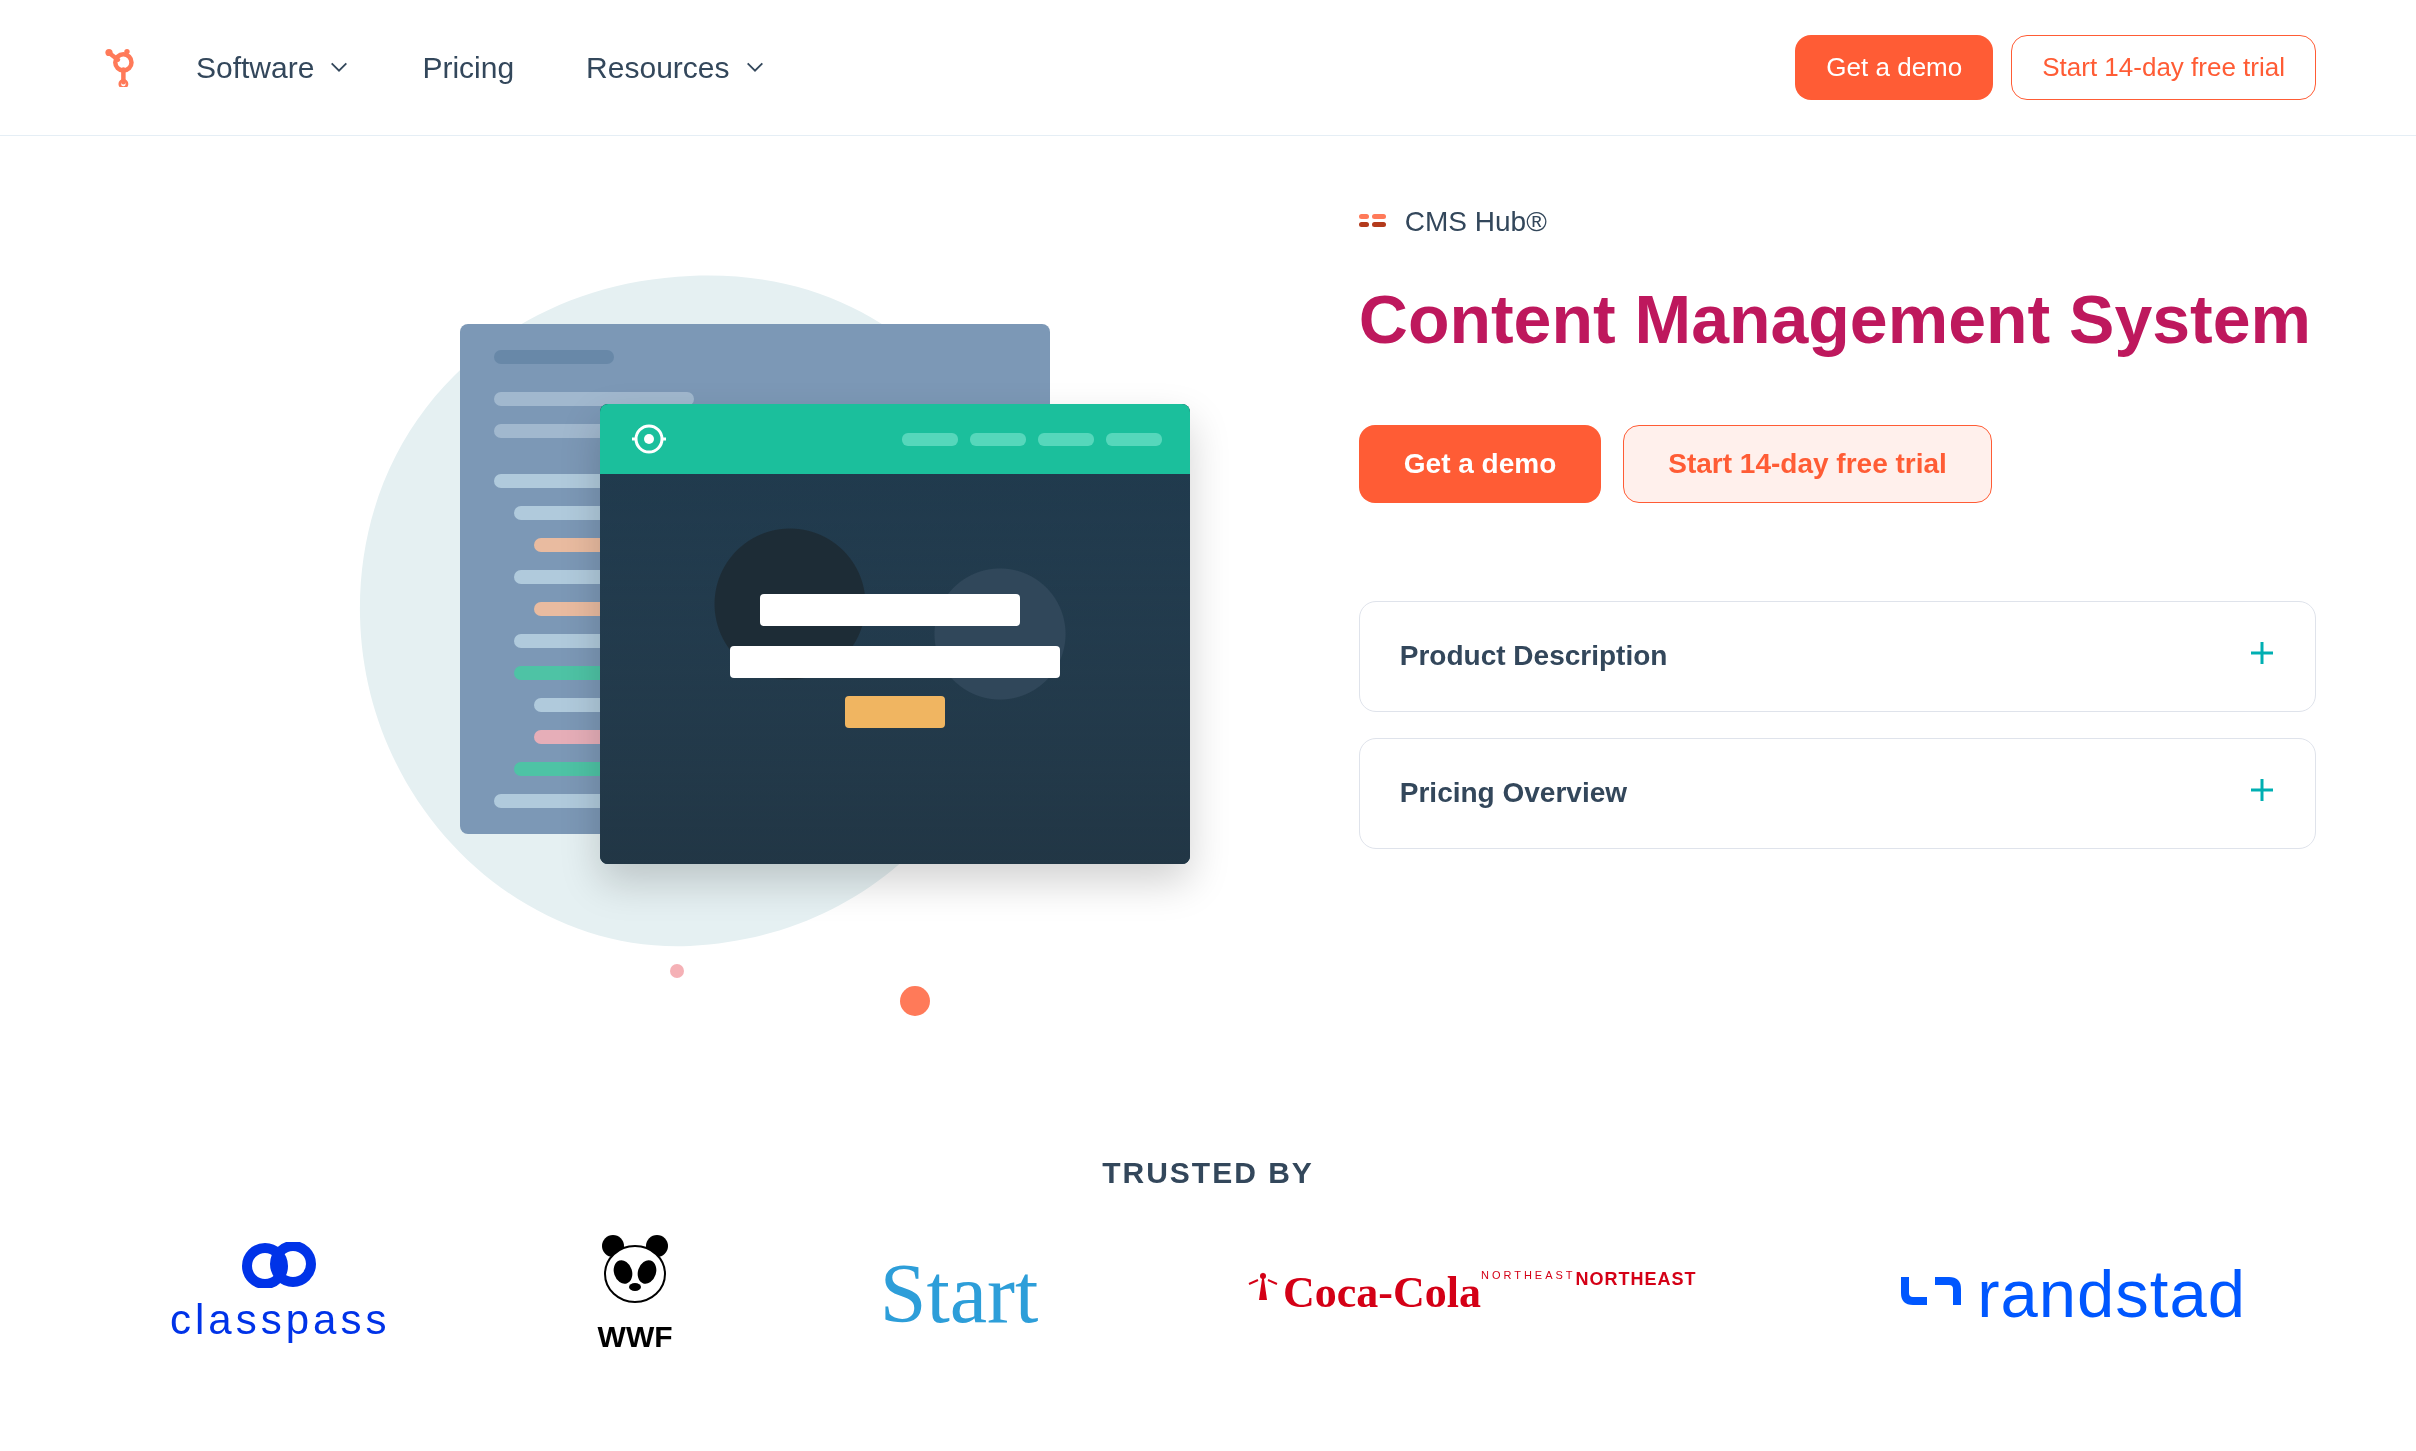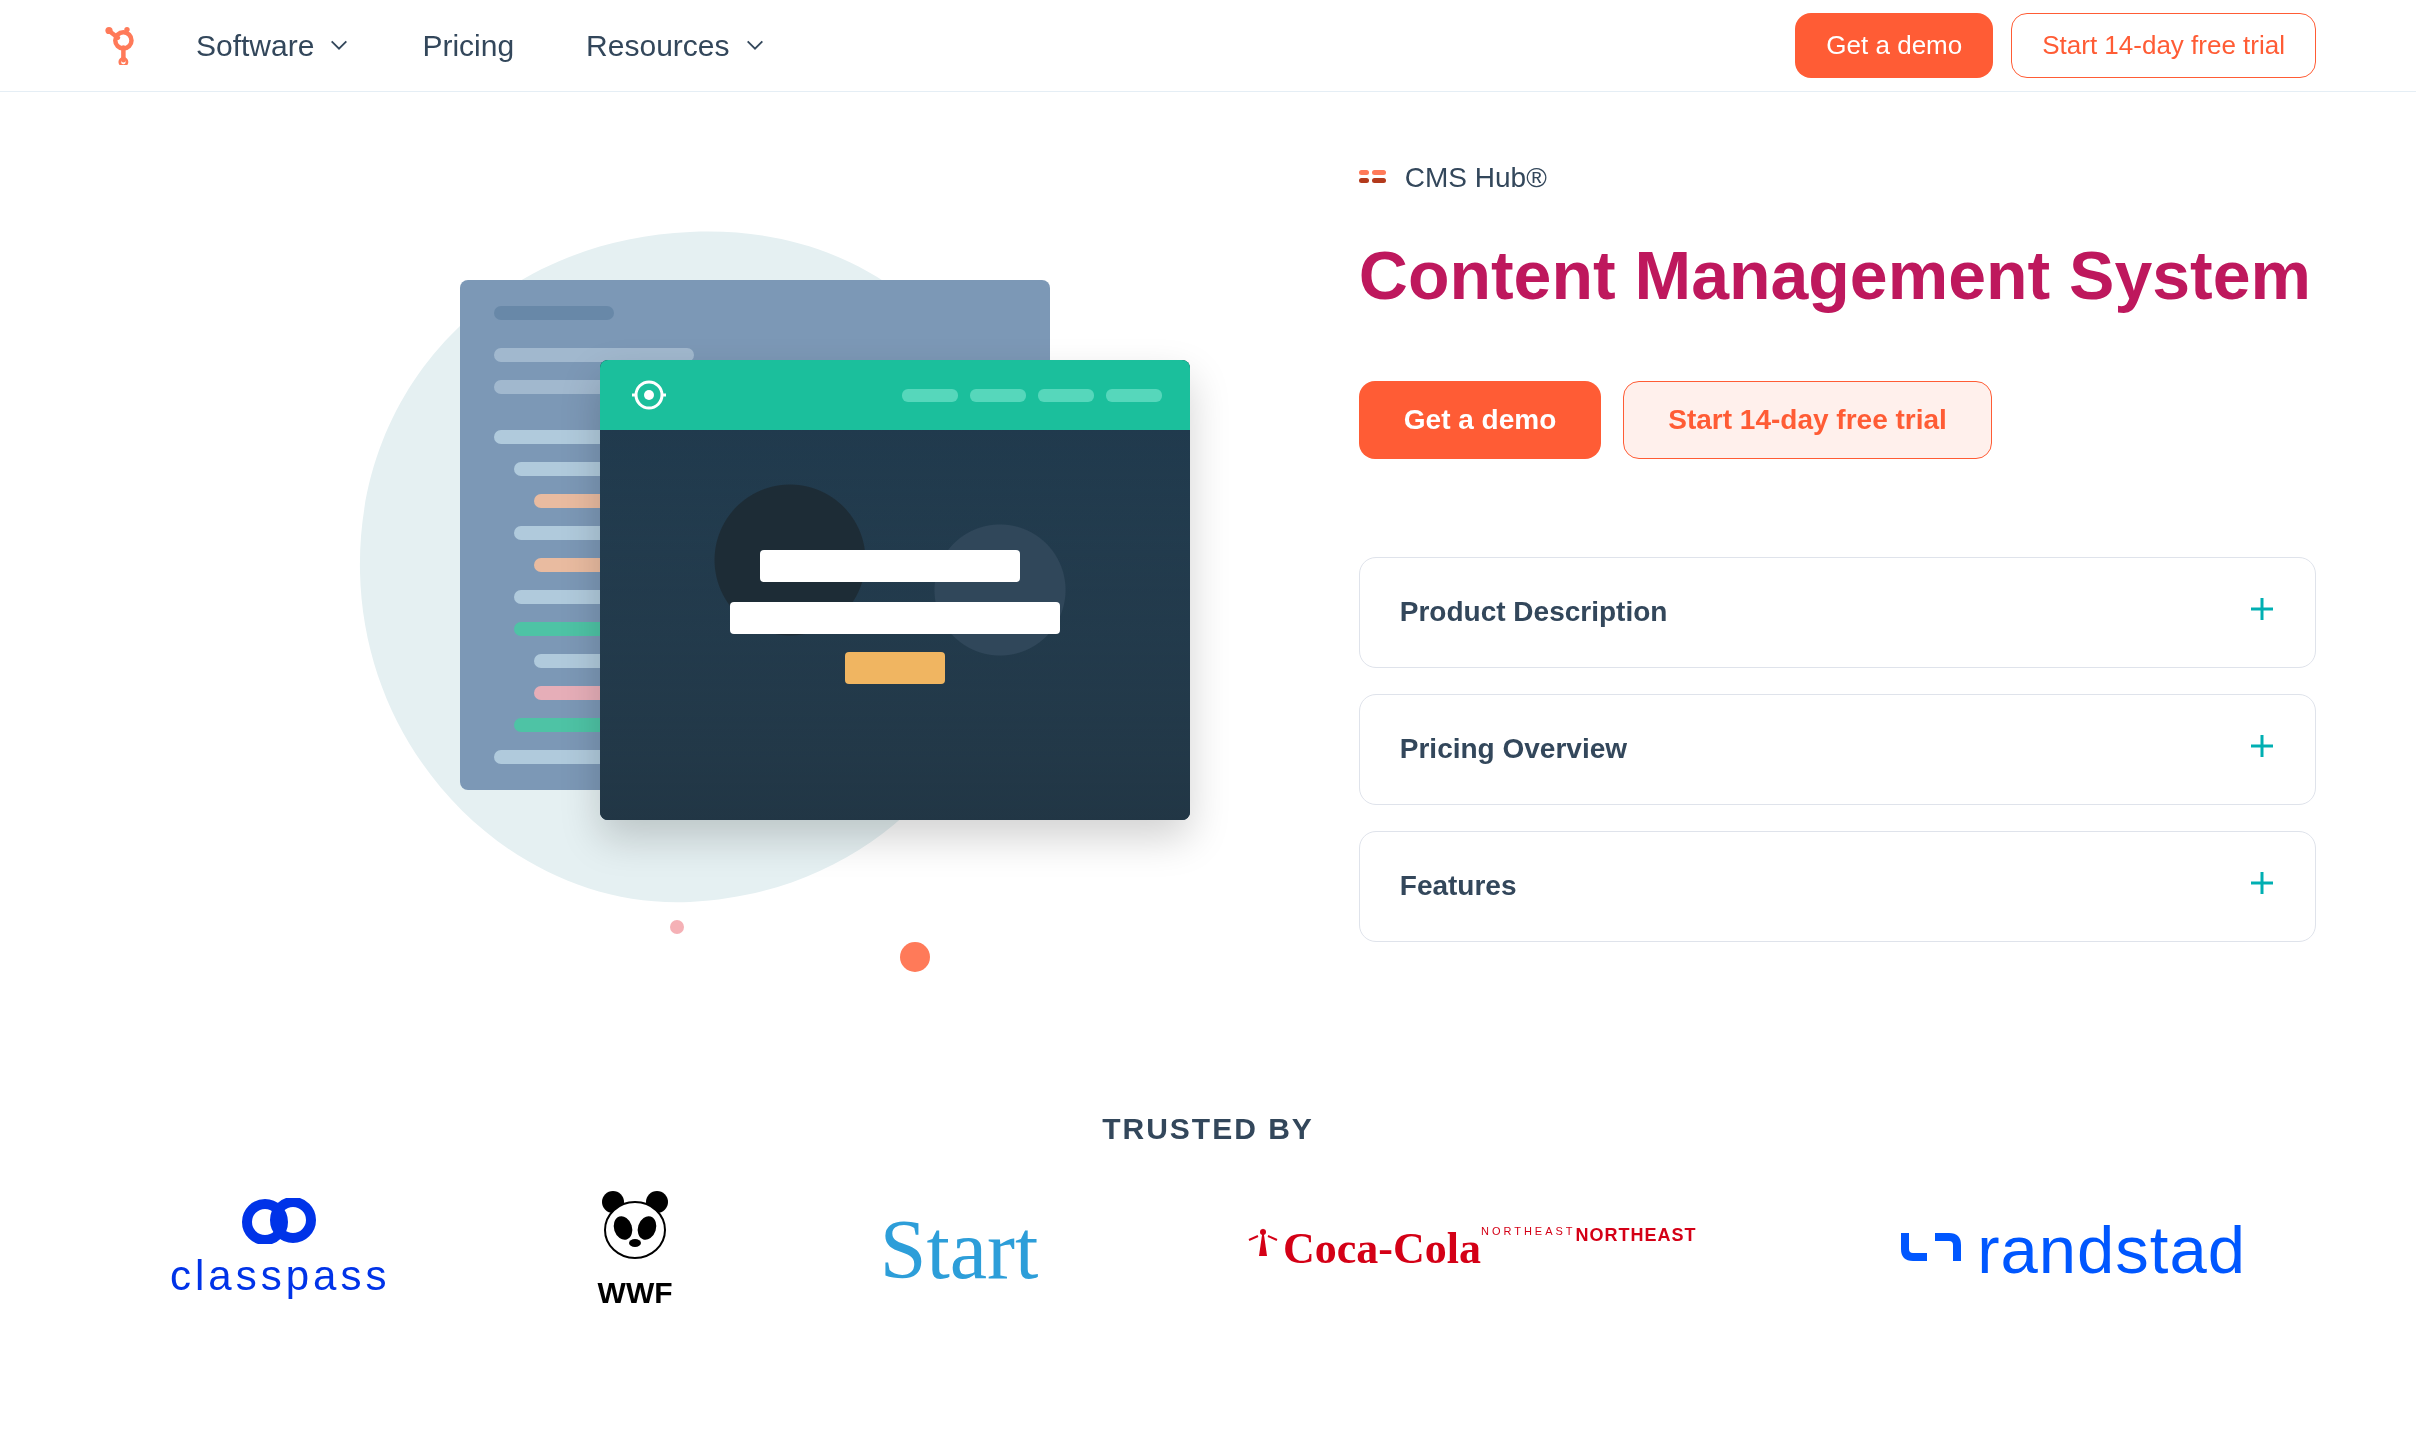--- a/index.html
+++ b/index.html
@@ -8,21 +8,21 @@
   background:#ffffff;
   color:#33475b;
   width:2416px;
   height:1451px;
 }
 
 
 .nav {
   display:flex;
   align-items:center;
-  height:92px;
+  height:136px;
   border-bottom:1px solid #e5eef5;
   padding:0 100px;
 }
 .logo { width:36px; height:40px; margin-right:60px; }
 .nav-items { display:flex; gap:72px; flex:1; align-items:center; }
 .nav-item {
   display:flex; align-items:center; gap:14px;
   font-size:30px; color:#33475b; cursor:pointer; font-weight:400;
 }
 .chev { width:22px; height:22px; }
@@ -284,29 +284,20 @@
       </div>
       <div class="accordion-item">
         <span>Pricing Overview</span>
         <span>
           <svg class="plus-icon" viewBox="0 0 26 26">
               <line x1="13" y1="2" x2="13" y2="24"></line>
               <line x1="2" y1="13" x2="24" y2="13"></line>
             </svg>
         </span>
       </div>
-      <div class="accordion-item">
-        <span>Features</span>
-        <span>
-          <svg class="plus-icon" viewBox="0 0 26 26">
-              <line x1="13" y1="2" x2="13" y2="24"></line>
-              <line x1="2" y1="13" x2="24" y2="13"></line>
-            </svg>
-        </span>
-      </div>
     </div>
   </div>
 </section>
 
 <section class="trusted">
   <h3>TRUSTED BY</h3>
   <div class="logos">
 
     <div class="logo-box">
       <span class="classpass-mark">

